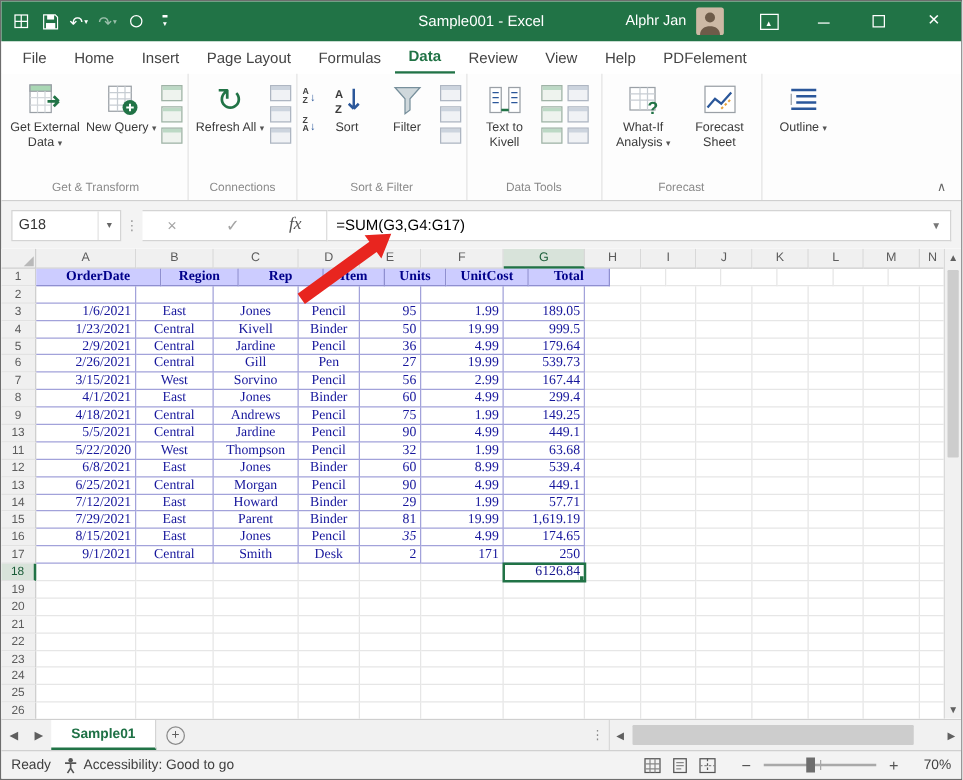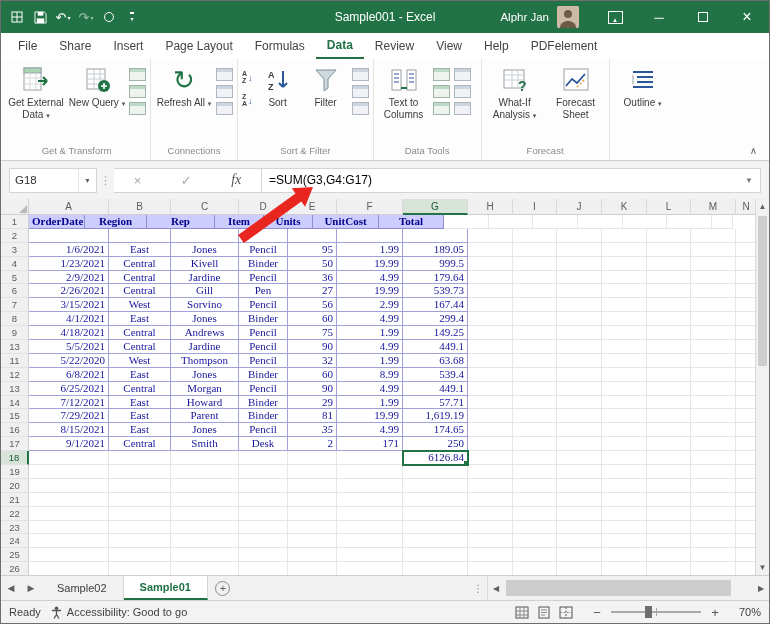--- a/index.html
+++ b/index.html
@@ -154,21 +154,21 @@
       <span class="winbtn">─</span>
       <span class="winbtn">
           <span class="maxbox"></span>
         </span>
       <span class="winbtn" style="font-size:16px">×</span>
     </div>
   </div>
 
   <div class="tabrow">
     <span class="rtab">File</span>
-    <span class="rtab">Share</span>
+    <span class="rtab">Home</span>
     <span class="rtab">Insert</span>
     <span class="rtab">Page Layout</span>
     <span class="rtab">Formulas</span>
     <span class="rtab active">Data</span>
     <span class="rtab">Review</span>
     <span class="rtab">View</span>
     <span class="rtab">Help</span>
     <span class="rtab">PDFelement</span>
   </div>
 
@@ -265,21 +265,21 @@
       <div class="rgc">
         <div class="bigbtn" style="width:52px">
           <span class="bicon">
             <svg width="28" height="26" viewBox="0 0 28 26">
                 <rect x="2" y="3" width="9" height="20" fill="#fff" stroke="#9aa0a6"></rect>
                 <rect x="17" y="3" width="9" height="20" fill="#fff" stroke="#9aa0a6"></rect>
                 <path d="M4 7h5M4 11h5M4 15h5M19 7h5M19 11h5M19 15h5" stroke="#2b579a"></path>
                 <path d="M11 21h6" stroke="#217346" stroke-width="2"></path>
               </svg>
           </span>
-          <span class="lbl">Text to Columns</span>
+          <span class="lbl">Text to Kivell</span>
         </div>
         <div class="ministack" style="flex-direction:row;flex-wrap:wrap;width:44px;gap:4px">
           <span class="mini"></span>
           <span class="mini gray"></span>
           <span class="mini"></span>
           <span class="mini gray"></span>
           <span class="mini"></span>
           <span class="mini gray"></span>
         </div>
       </div>
@@ -361,21 +361,21 @@
           <div class="g-colhdr" style="width: 45px;">H</div>
           <div class="g-colhdr" style="width: 44px;">I</div>
           <div class="g-colhdr" style="width: 45px;">J</div>
           <div class="g-colhdr" style="width: 45px;">K</div>
           <div class="g-colhdr" style="width: 44px;">L</div>
           <div class="g-colhdr" style="width: 45px;">M</div>
           <div class="g-colhdr" style="width: 21px;">N</div>
         </div>
         <div class="g-row">
           <div class="g-rowhdr">1</div>
-          <div class="g-cell t-hdr" style="width: 56px;">OrderDate</div>
+          <div class="g-cell t-hdr" style="width: 100px;">OrderDate</div>
           <div class="g-cell t-hdr" style="width: 62px;">Region</div>
           <div class="g-cell t-hdr" style="width: 68px;">Rep</div>
           <div class="g-cell t-hdr" style="width: 49px;">Item</div>
           <div class="g-cell t-hdr" style="width: 49px;">Units</div>
           <div class="g-cell t-hdr" style="width: 66px;">UnitCost</div>
           <div class="g-cell t-hdr" style="width: 65px;">Total</div>
           <div class="g-cell" style="width: 45px;"></div>
           <div class="g-cell" style="width: 44px;"></div>
           <div class="g-cell" style="width: 45px;"></div>
           <div class="g-cell" style="width: 45px;"></div>
@@ -812,21 +812,20 @@
     <div class="vscroll">
       <div class="vs-up">▲</div>
       <div class="vs-thumb"></div>
       <div class="vs-dn">▼</div>
     </div>
   </div>
 
   <div class="sheetstrip">
     <span class="snav">◀</span>
     <span class="snav">▶</span>
-    <span class="stab">Sample02</span>
     <span class="stab active">Sample01</span>
     <span class="addsheet">
         <span class="plus">+</span>
       </span>
     <span class="ssp"></span>
     <span class="sgrip">⋮</span>
     <div class="hscroll">
       <span class="hs-arrow">◀</span>
       <span class="hs-track">
           <span class="hs-thumb"></span>

